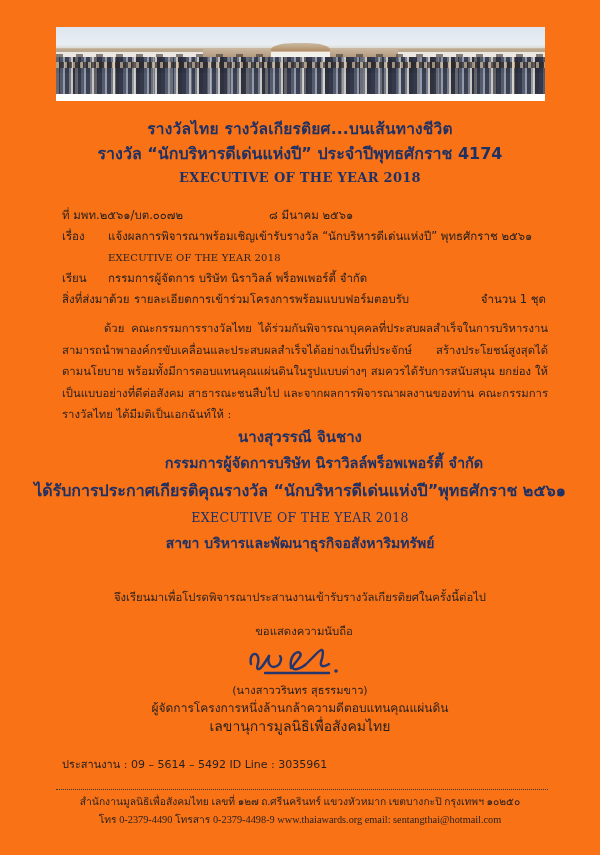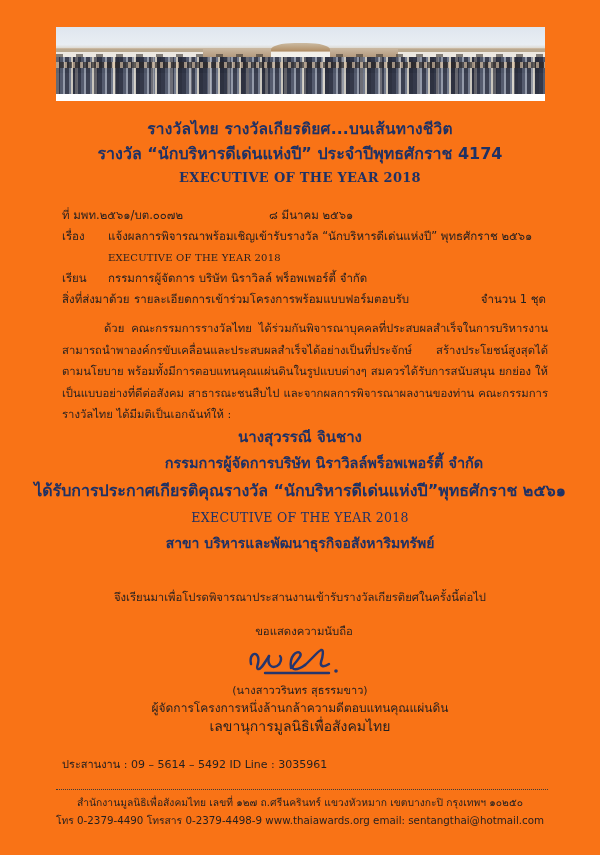--- a/index.html
+++ b/index.html
@@ -316,20 +316,21 @@
     height: 1px;
     border-top: 1px dotted #3c3c3c;
   }
   .footer {
     position: absolute;
     left: 0; right: 0;
     top: 793px;
     text-align: center;
     font-size: 10.3px;
     line-height: 18px;
+    font-family: Liberation Serif, serif;
   }
 </style>
 </head>
 <body>
 
 <div class="page">
 
   <div class="photo-wrap">
     <div class="photo"></div>
     <div class="bld"></div>

